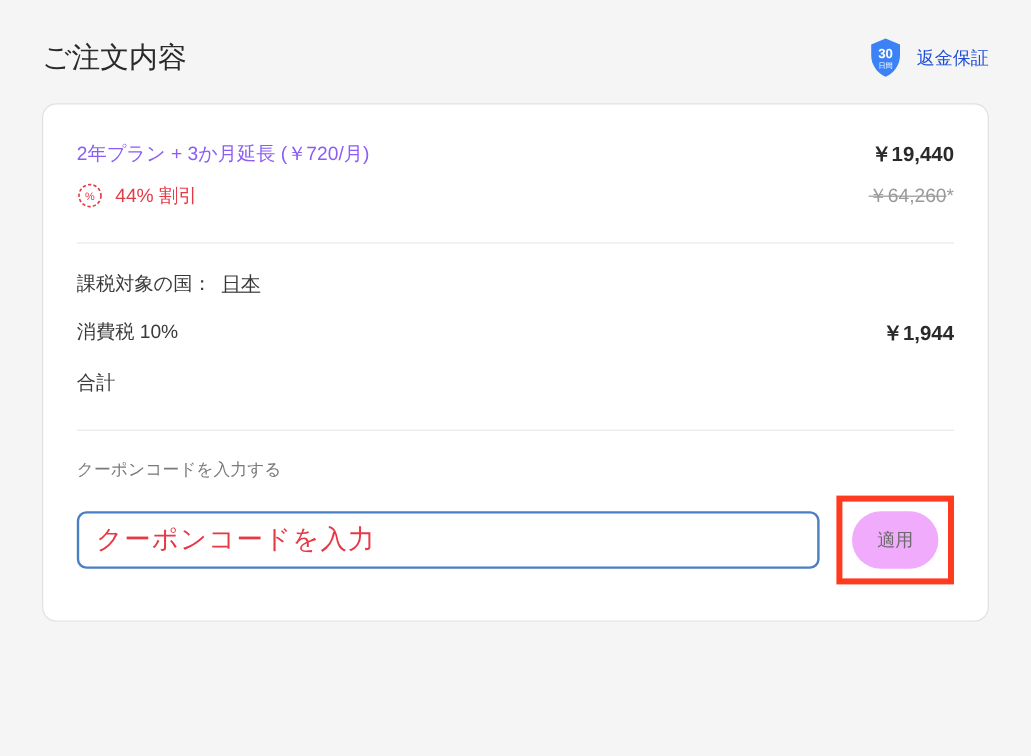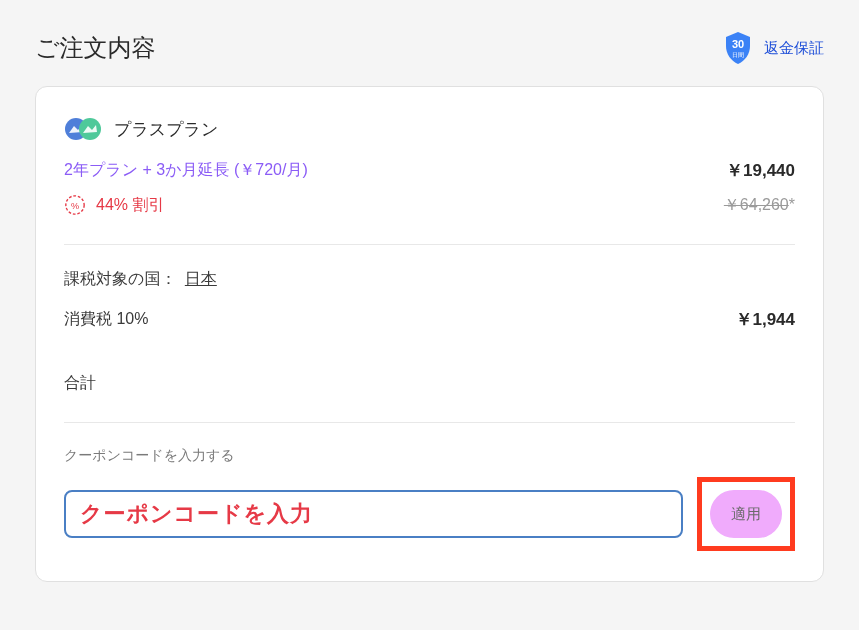--- a/index.html
+++ b/index.html
@@ -110,21 +110,21 @@
     }
     .tax-amount {
       font-size: 17px;
       font-weight: 600;
       color: #2a2a2a;
     }
     .total-row {
       display: flex;
       justify-content: space-between;
       align-items: flex-start;
-      margin-top: 42px;
+      margin-top: 20px;
     }
     .total-label {
       font-size: 16px;
       color: #3a3a3a;
     }
     .total-amount {
       font-size: 26px;
       font-weight: 600;
       color: #2a2a2a;
     }
@@ -139,21 +139,21 @@
       align-items: center;
     }
     .coupon-input {
       flex: 1;
       height: 48px;
       border: 2px solid #4a7fc4;
       border-radius: 8px;
       padding: 16px 14px;
       font-size: 22px;
       color: #e63946;
-      font-weight: 700;
+      font-weight: 400;
       outline: none;
       background: white;
     }
     .coupon-input::placeholder {
       color: #e63946;
       letter-spacing: 1px;
     }
     .apply-wrapper {
       border: 5px solid #ff3b1f;
       padding: 8px;
@@ -178,29 +178,20 @@
     <svg class="shield-icon" viewBox="0 0 36 36">
       <path d="M18 2 L30 7 V16 C30 24 25 31 18 34 C11 31 6 24 6 16 V7 Z" fill="#3b82f6"></path>
       <text x="18" y="18" text-anchor="middle" fill="white" font-size="11" font-weight="bold">30</text>
       <text x="18" y="27" text-anchor="middle" fill="white" font-size="6">日間</text>
     </svg>
     <span class="guarantee-text">返金保証</span>
   </div>
 </div>
 
 <div class="card">
-  <div class="plan-header">
-    <svg class="plan-icon" viewBox="0 0 40 24">
-      <circle cx="12" cy="12" r="11" fill="#4f7fd9"></circle>
-      <path d="M5 16 L10 9 L14 13 L18 8 L19 15 Z" fill="white" opacity="0.9"></path>
-      <circle cx="26" cy="12" r="11" fill="#4fc99a"></circle>
-      <path d="M19 16 L24 9 L28 13 L32 8 L33 15 Z" fill="white" opacity="0.9"></path>
-    </svg>
-    <span class="plan-name">プラスプラン</span>
-  </div>
 
   <div class="row">
     <span class="plan-desc">2年プラン + 3か月延長 (￥720/月)</span>
     <span class="price-current">￥19,440</span>
   </div>
 
   <div class="discount-row">
     <div class="discount-left">
       <svg class="discount-icon" viewBox="0 0 24 24">
         <circle cx="12" cy="12" r="10" fill="none" stroke="#e63946" stroke-width="1.5" stroke-dasharray="3 2"></circle>

